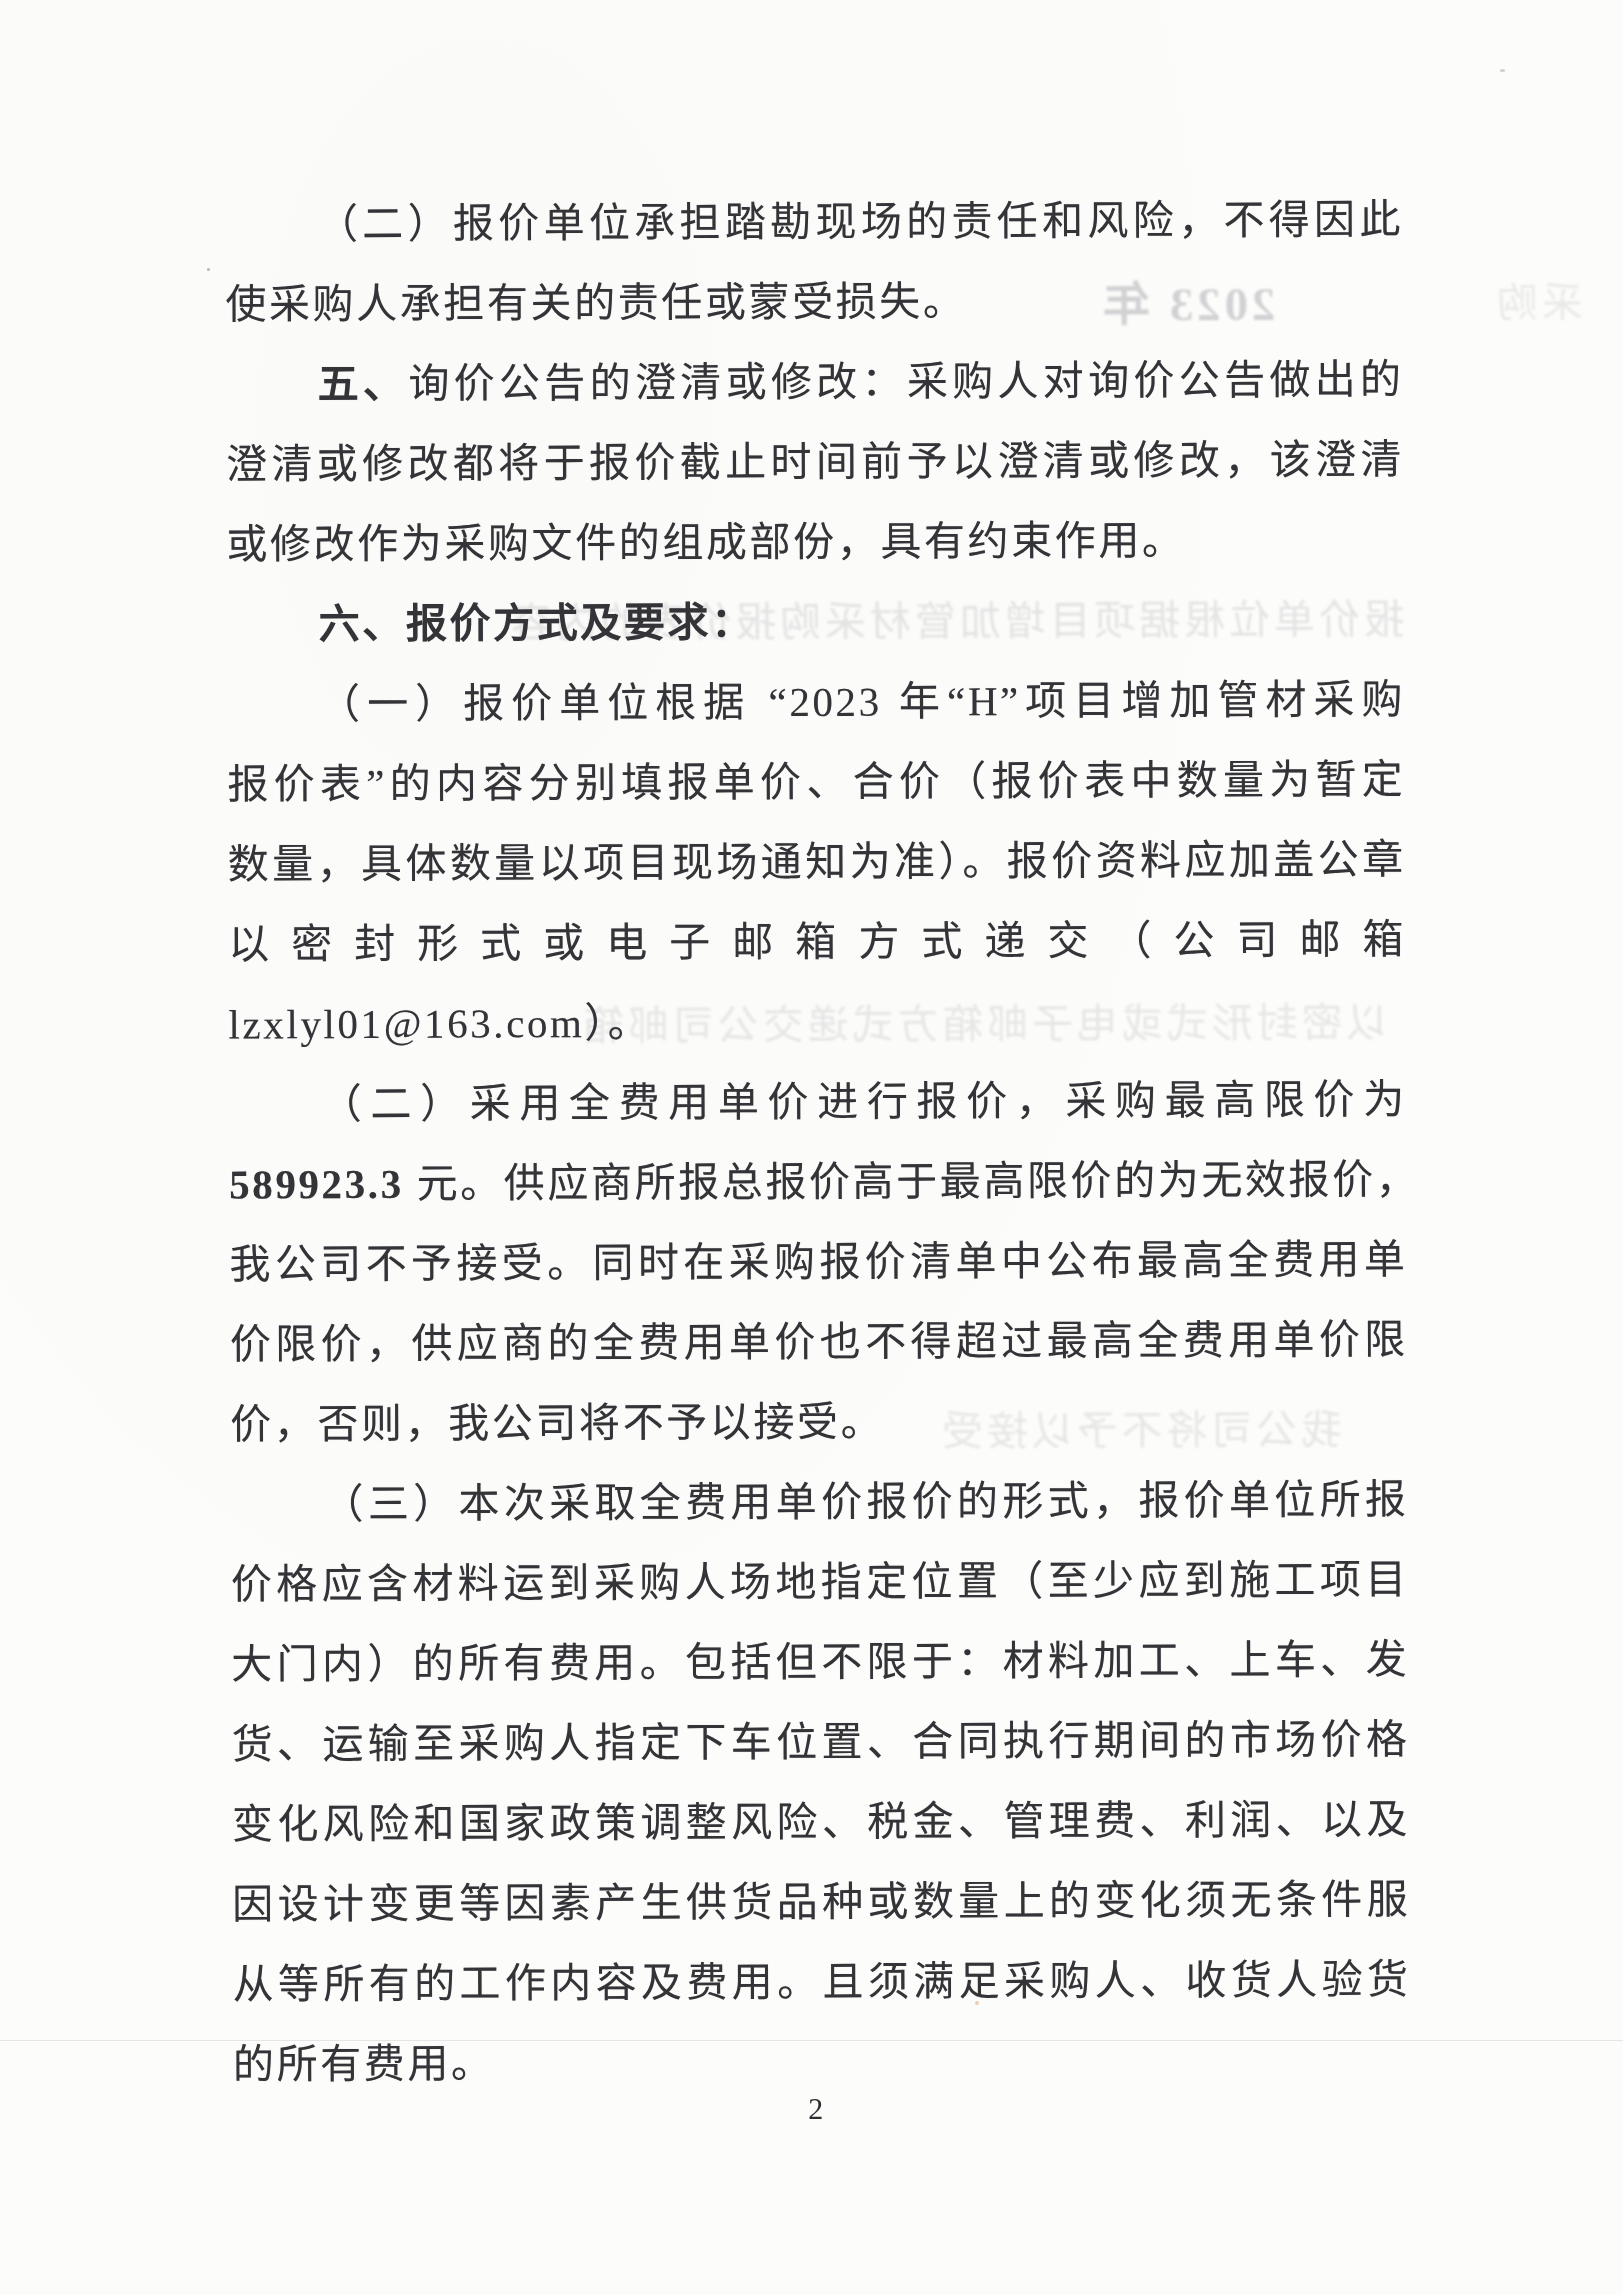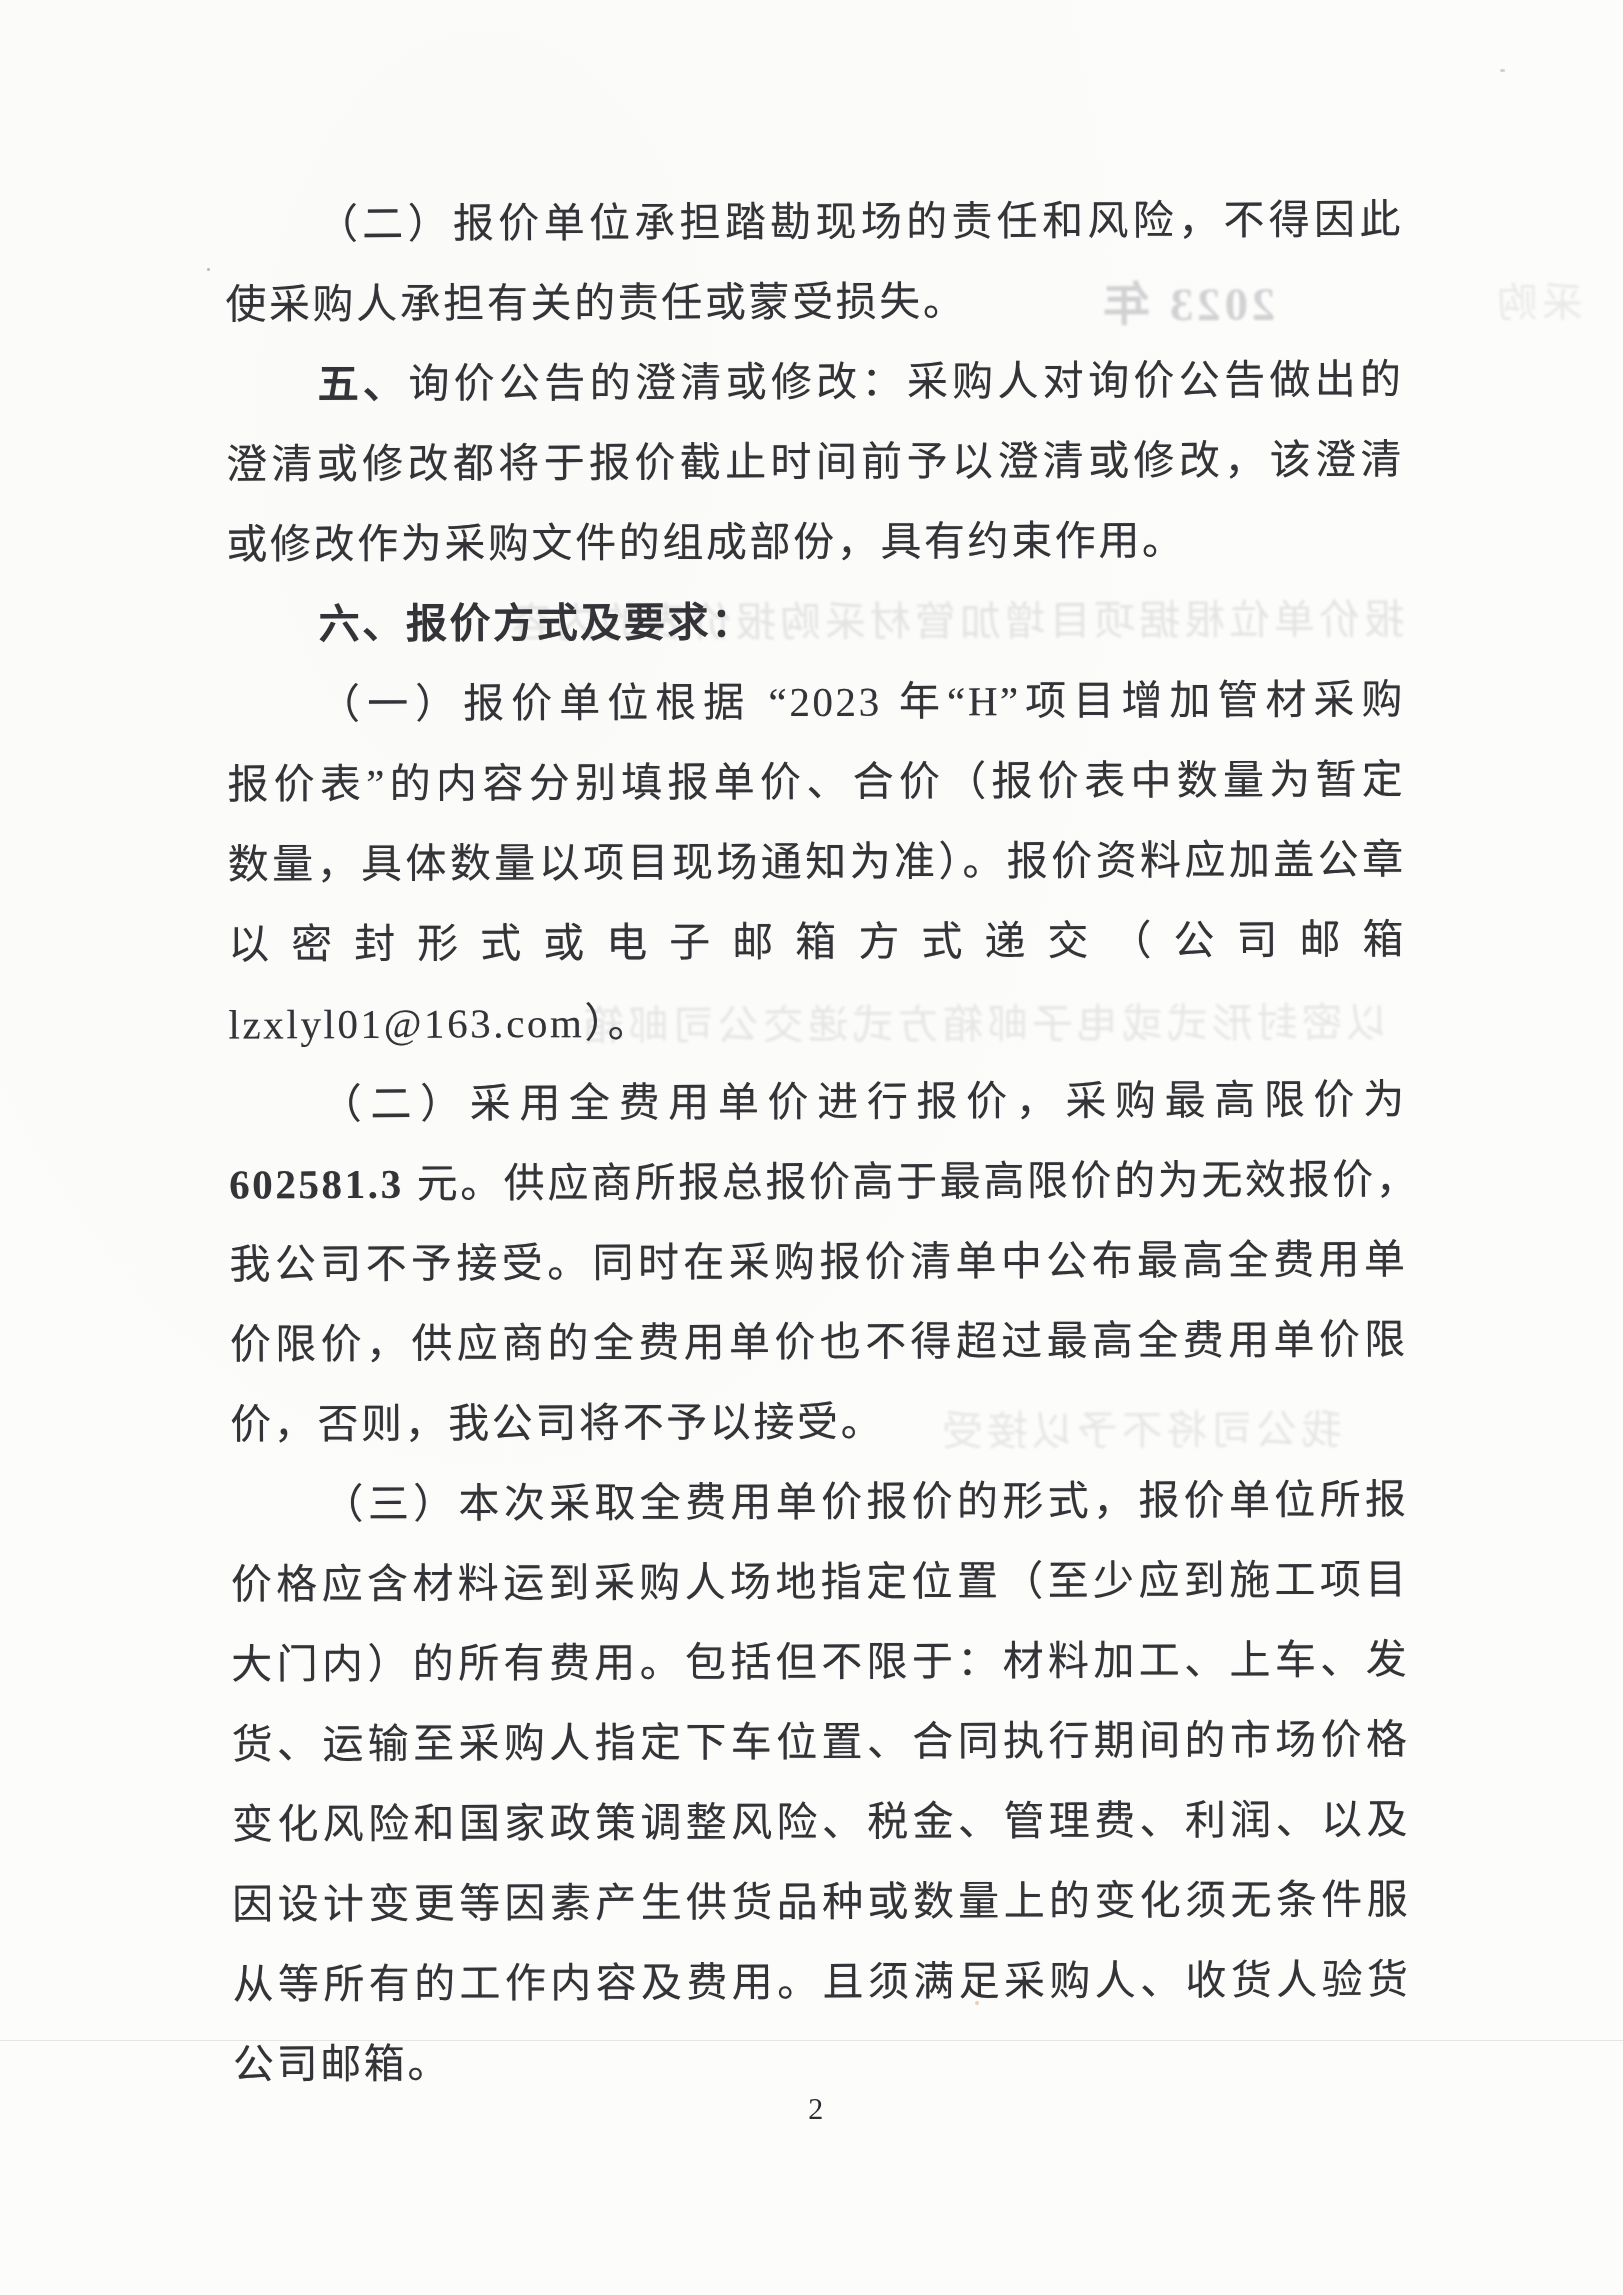--- a/index.html
+++ b/index.html
@@ -84,32 +84,32 @@
         <div class="line indent"><span class="run bold">五、</span><span class="run">询价公告的澄清或修改：采购人对询价公告做出的</span></div>
         <div class="line"><span class="run">澄清或修改都将于报价截止时间前予以澄清或修改，该澄清</span></div>
         <div class="line last"><span class="run">或修改作为采购文件的组成部份，具有约束作用。</span></div>
         <div class="line indent last"><span class="run bold">六、报价方式及要求：</span></div>
         <div class="line indent"><span class="run">（一）报价单位根据 “2023 年“H”项目增加管材采购</span></div>
         <div class="line"><span class="run">报价表”的内容分别填报单价、合价（报价表中数量为暂定</span></div>
         <div class="line"><span class="run">数量，具体数量以项目现场通知为准）。报价资料应加盖公章</span></div>
         <div class="line"><span class="run">以密封形式或电子邮箱方式递交（公司邮箱</span></div>
         <div class="line last"><span class="run">lzxlyl01@163.com）。</span></div>
         <div class="line indent"><span class="run">（二）采用全费用单价进行报价，采购最高限价为</span></div>
-        <div class="line"><span class="run bold">602581.3</span><span class="run"> 元。供应商所报总报价高于最高限价的为无效报价，</span></div>
+        <div class="line"><span class="run bold">589923.3</span><span class="run"> 元。供应商所报总报价高于最高限价的为无效报价，</span></div>
         <div class="line"><span class="run">我公司不予接受。同时在采购报价清单中公布最高全费用单</span></div>
         <div class="line"><span class="run">价限价，供应商的全费用单价也不得超过最高全费用单价限</span></div>
         <div class="line last"><span class="run">价，否则，我公司将不予以接受。</span></div>
         <div class="line indent"><span class="run">（三）本次采取全费用单价报价的形式，报价单位所报</span></div>
         <div class="line"><span class="run">价格应含材料运到采购人场地指定位置（至少应到施工项目</span></div>
         <div class="line"><span class="run">大门内）的所有费用。包括但不限于：材料加工、上车、发</span></div>
         <div class="line"><span class="run">货、运输至采购人指定下车位置、合同执行期间的市场价格</span></div>
         <div class="line"><span class="run">变化风险和国家政策调整风险、税金、管理费、利润、以及</span></div>
         <div class="line"><span class="run">因设计变更等因素产生供货品种或数量上的变化须无条件服</span></div>
         <div class="line"><span class="run">从等所有的工作内容及费用。且须满足采购人、收货人验货</span></div>
-        <div class="line last"><span class="run">公司邮箱。</span></div>
+        <div class="line last"><span class="run">的所有费用。</span></div>
       </div>
 
     <div class="page-number">2</div>
   </div>
 
   <div class="scan-rule"></div>
   <div class="speck speck-1"></div>
   <div class="speck speck-2"></div>
   <div class="speck speck-3"></div>
 </div>

